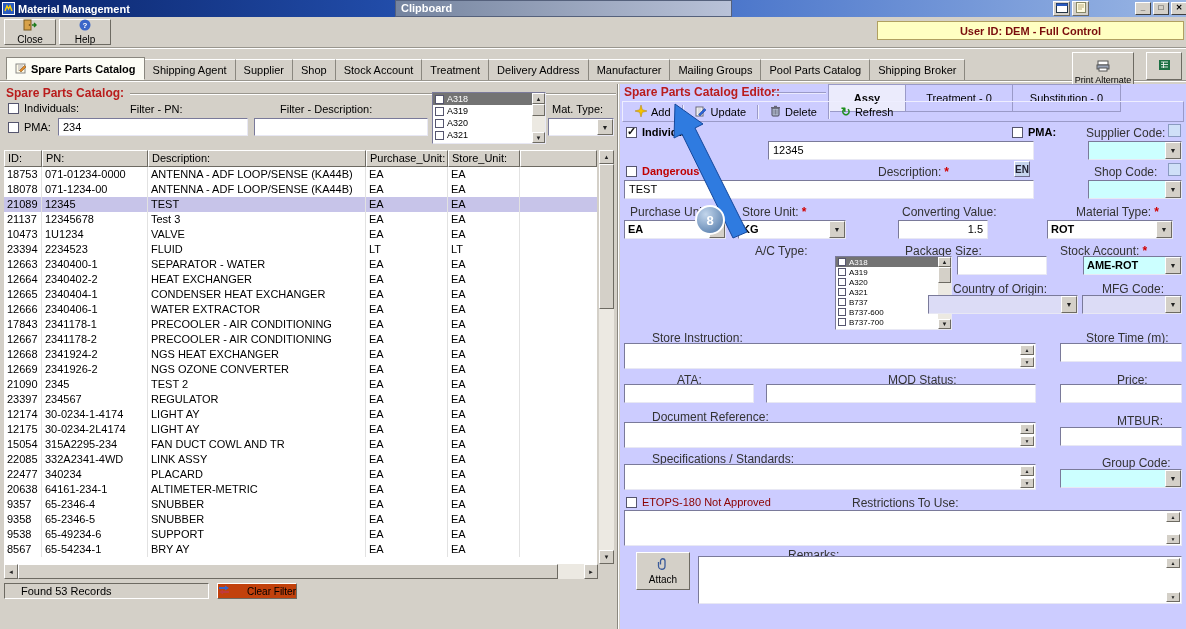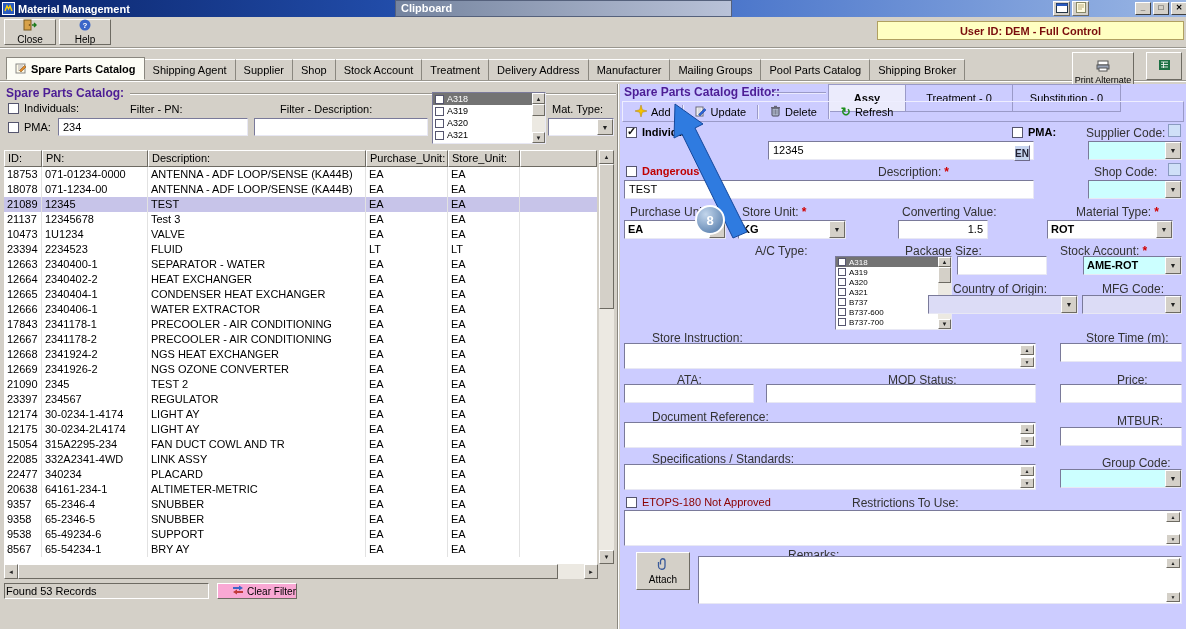--- a/index.html
+++ b/index.html
@@ -16,21 +16,21 @@
 .tbtn{position:absolute;display:flex;flex-direction:column;align-items:center;justify-content:center;gap:1px;font-size:10px;background:#d4d0c8;border:1px solid;border-color:#fff #6d6a62 #6d6a62 #fff}
 .banner{position:absolute;left:877px;top:21px;width:307px;height:19px;background:#ffffc2;border:1px solid #b0a060;display:flex;align-items:center;justify-content:center;font-weight:bold;color:#7a0c0c}
 .groove{position:absolute;height:2px;border-top:1px solid #99968e;border-bottom:1px solid #fff}
 .groove.pl{border-top-color:#9a9ac8;border-bottom-color:#e9e9ff}
 
 #tab-strip{position:absolute;left:6px;top:57px;display:flex;align-items:flex-end;height:23px}
 .tab{display:inline-flex;align-items:center;gap:4px;padding:3px 8px;border-right:1px solid #8a877f;border-top:1px solid #fff;background:#d4d0c8;height:21px;white-space:nowrap}
 .tab.active{background:#fcfcf5;border:1px solid #8a877f;border-bottom:1px solid #fcfcf5;font-weight:bold;height:23px}
 .tabicon{display:inline-flex}
 
-.ptitle{position:absolute;font-weight:bold;font-size:12px;color:#4c1d95;white-space:nowrap}
+.ptitle{position:absolute;font-weight:bold;font-size:12px;color:#b91c1c;white-space:nowrap}
 .lbl{position:absolute;font-size:11px;color:#000;white-space:nowrap}
 .elbl{position:absolute;font-size:12px;color:#333;white-space:nowrap}
 .req{color:#d00000;font-weight:bold;margin-left:3px}
 .red{color:#c00000;font-weight:bold}
 .maroon{color:#8b0000;font-weight:normal}
 .bold{font-weight:bold}
 
 .cb{display:inline-block;width:11px;height:11px;background:#fff;border:1px solid #55556e;position:relative;vertical-align:middle;flex:none}
 .cb.checked::after{content:"✓";position:absolute;left:0;top:-3px;font-size:11px;font-weight:bold;color:#111}
 .cb.mini{width:9px;height:9px}
@@ -71,22 +71,22 @@
 .etab:first-child{border-left:1px solid #9a9ac8}
 .etab.active{background:#ebebfc;font-weight:bold}
 .etab:nth-child(1){width:78px}.etab:nth-child(2){width:107px}.etab:nth-child(3){width:108px}
 #editor-toolbar{position:absolute;left:2px;top:17px;width:562px;height:21px;border:1px solid;border-color:#eeeeff #9a9ac8 #9a9ac8 #eeeeff;display:flex;align-items:center;padding-left:6px;gap:2px}
 .ebtn{display:flex;align-items:center;gap:4px;padding:1px 6px;font-size:11px;white-space:nowrap}
 .esep{width:2px;height:14px;border-left:1px solid #9a9ac8;border-right:1px solid #eeeeff;margin:0 3px}
 .chkrow{position:absolute;display:flex;align-items:center;gap:5px;white-space:nowrap}
 .indic{position:absolute;width:13px;height:13px;background:#cfe0f8;border:1px solid #8a9ac0}
 .enbtn{position:absolute;background:#c6d4ee;border:1px solid;border-color:#fff #6d6a8a #6d6a8a #fff;font-size:10px;display:flex;align-items:center;justify-content:center;font-weight:bold;color:#223}
 
-.statusbox{position:absolute;background:#d4d0c8;border:1px solid;border-color:#6d6a62 #fff #fff #6d6a62;padding:1px 1px;font-size:11px;overflow:hidden;white-space:nowrap}
-.smallbtn{position:absolute;background:#f9a8d4;border:1px solid;border-color:#fff #6d6a62 #6d6a62 #fff;display:flex;align-items:center;justify-content:flex-end;gap:3px;font-size:10px}
+.statusbox{position:absolute;background:#d4d0c8;border:1px solid;border-color:#6d6a62 #fff #fff #6d6a62;padding:1px 16px;font-size:11px;overflow:hidden;white-space:nowrap}
+.smallbtn{position:absolute;background:#c2410c;border:1px solid;border-color:#fff #6d6a62 #6d6a62 #fff;display:flex;align-items:center;justify-content:space-between;gap:3px;font-size:10px}
 .attachbtn{position:absolute;background:#d4d0c8;border:1px solid;border-color:#fff #6d6a62 #6d6a62 #fff;display:flex;flex-direction:column;align-items:center;justify-content:center;gap:2px;font-size:10px}
 #annotation-layer{position:absolute;left:0;top:0;width:1186px;height:629px;pointer-events:none}
 .refresh-glyph{color:#1f8f1f;font-weight:bold;font-size:12px;line-height:10px}
 </style>
 </head>
 <body>
 
 <div id="app">
 
   <div class="titlebar">
@@ -520,21 +520,21 @@
     <div class="combo cyan" style="left:468px;top:57px;width:94px;height:19px">
       <span class="combo-val"></span>
       <span class="combo-btn"></span>
     </div>
 
     <div class="chkrow" style="left:6px;top:81px">
       <span class="cb"></span>
       <span class="red">Dangerous</span>
     </div>
     <span class="elbl" style="left:258px;top:81px"><span>Description:</span><span class="req">*</span></span>
-    <div class="enbtn" style="left:394px;top:61px;width:16px;height:16px">EN</div>
+    <div class="enbtn" style="left:394px;top:77px;width:16px;height:16px">EN</div>
     <span class="elbl" style="left:474px;top:81px">Shop Code:</span>
     <div class="indic" style="left:548px;top:79px"></div>
     <div class="field" style="left:4px;top:96px;width:410px;height:19px">TEST</div>
     <div class="combo cyan" style="left:468px;top:96px;width:94px;height:19px">
       <span class="combo-val"></span>
       <span class="combo-btn"></span>
     </div>
 
     <span class="elbl" style="left:10px;top:121px"><span>Purchase Unit:</span><span class="req">*</span></span>
     <span class="elbl" style="left:122px;top:121px"><span>Store Unit:</span><span class="req">*</span></span>

